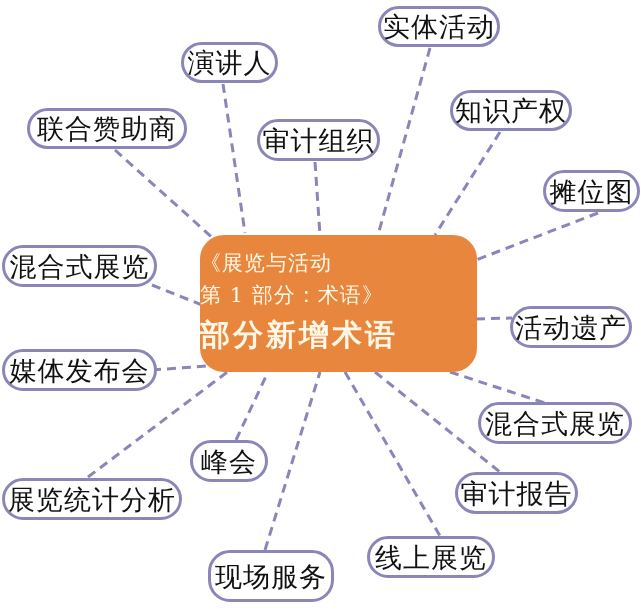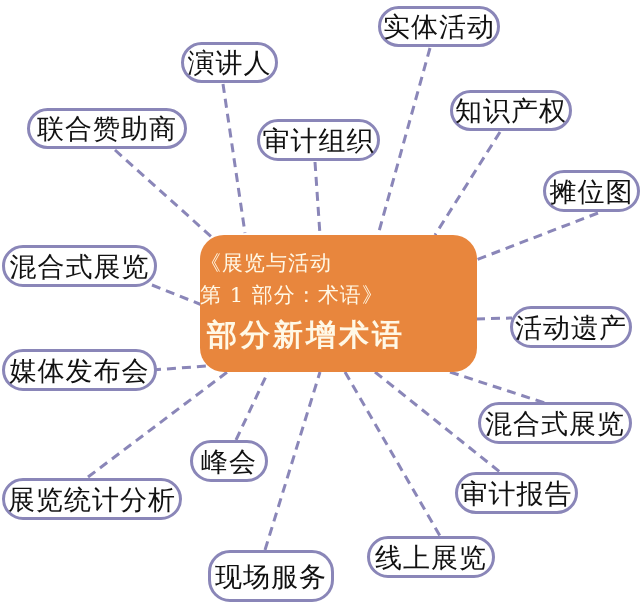--- a/index.html
+++ b/index.html
@@ -23,21 +23,20 @@
     color: #fff8e6; text-align: left; box-sizing: border-box;
     padding-top: 12px;
   }
   .center .l1, .center .l2 {
     font-family: "DejaVu Serif", "Liberation Serif", serif;
     font-size: 21px; line-height: 32px; letter-spacing: 1px;
   }
   .center .l3 {
     font-size: 30px; font-weight: bold; line-height: 44px; letter-spacing: 3px;
     margin-top: 2px;
-    margin-left: 7px;
   }
 </style>
 </head>
 <body>
 
 <svg id="connectors" viewBox="0 0 641 610">
   <g stroke="#8a86b8" stroke-width="3" stroke-dasharray="9 6" fill="none">
     <line x1="430" y1="48" x2="378" y2="235"></line>
     <line x1="223" y1="84" x2="245" y2="233"></line>
     <line x1="500" y1="132" x2="435" y2="235"></line>

